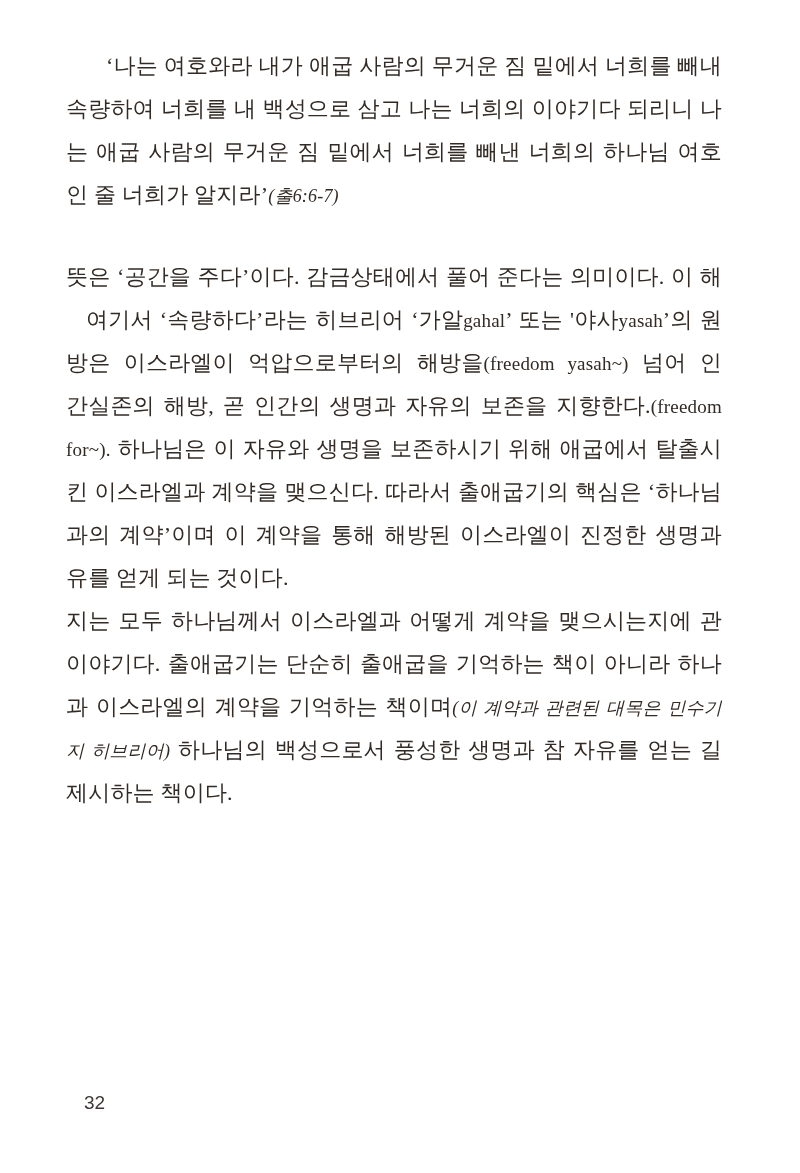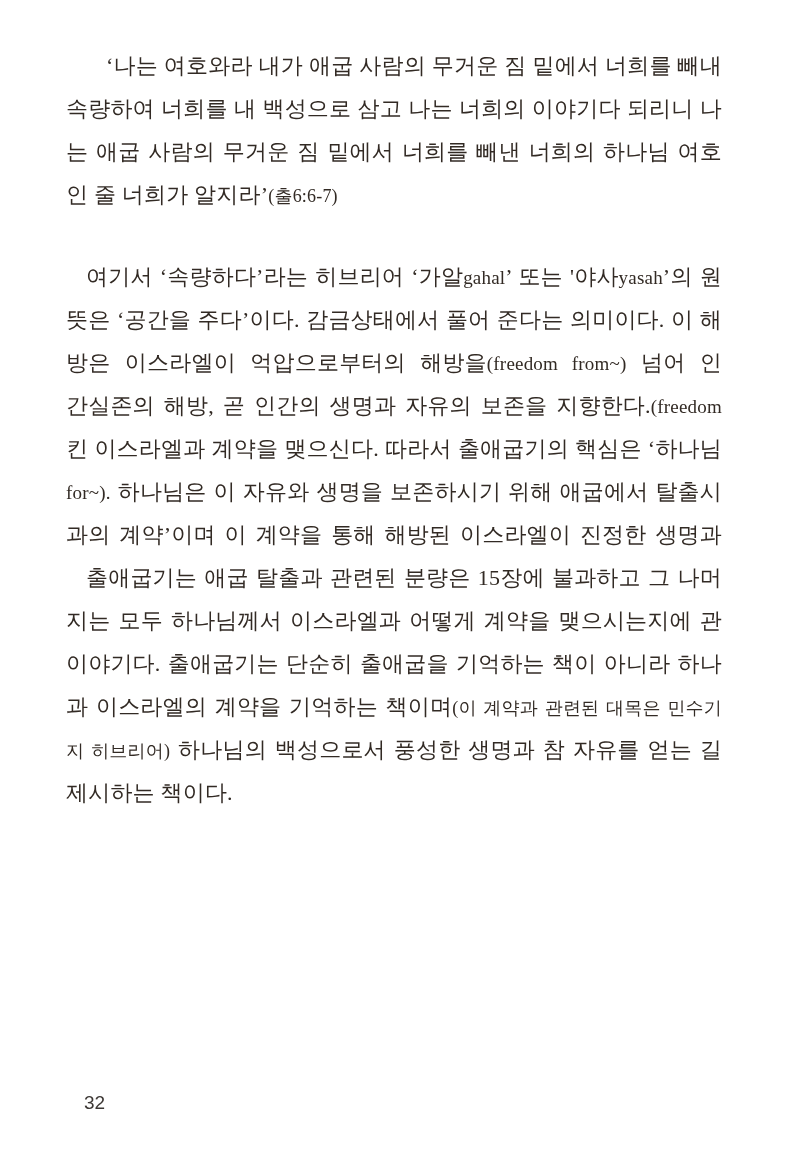--- a/index.html
+++ b/index.html
@@ -38,21 +38,21 @@
     text-align: justify;
     text-align-last: justify;
   }
 
   
   .paragraph[data-name="quote-paragraph"] .line.first { text-indent: 40px; }
   .paragraph[data-name="body-paragraph-1"] .line.first,
   .paragraph[data-name="body-paragraph-2"] .line.first { text-indent: 20px; }
 
   .seg { white-space: pre-wrap; }
-  .seg.annotation { font-size: 18px; }
+  .seg.annotation { font-size: 18px; font-style: italic; }
   .seg.latin { font-size: 19px; }
 
   .page-number {
     position: absolute;
     left: 84px;
     top: 1092px;
     font-family: "Liberation Sans", "DejaVu Sans", sans-serif;
     font-size: 19px;
     color: #3d3835;
   }
@@ -62,30 +62,30 @@
 
 <div class="page" data-name="book-page" style="color: rgb(50, 42, 36); background: rgb(255, 255, 255);">
   <div class="text-block" id="text-block" data-name="text-block">
       <div class="paragraph" data-name="quote-paragraph">
         <div class="line first just" data-name="text-line"><span class="seg" data-name="text-segment">‘나는 여호와라 내가 애굽 사람의 무거운 짐 밑에서 너희를 빼내며</span></div>
         <div class="line just" data-name="text-line"><span class="seg" data-name="text-segment">속량하여 너희를 내 백성으로 삼고 나는 너희의 이야기다 되리니 나</span></div>
         <div class="line just" data-name="text-line"><span class="seg" data-name="text-segment">는 애굽 사람의 무거운 짐 밑에서 너희를 빼낸 너희의 하나님 여호와</span></div>
         <div class="line" data-name="text-line"><span class="seg" data-name="text-segment">인 줄 너희가 알지라’</span><span class="seg annotation" data-name="annotation-segment">(출6:6-7)</span></div>
       </div>
       <div class="paragraph" data-name="body-paragraph-1">
+        <div class="line just" data-name="text-line"><span class="seg" data-name="text-segment">뜻은 ‘공간을 주다’이다. 감금상태에서 풀어 준다는 의미이다. 이 해</span></div>
         <div class="line first just" data-name="text-line"><span class="seg" data-name="text-segment">여기서 ‘속량하다’라는 히브리어 ‘가알</span><span class="seg latin" data-name="latin-segment">gahal</span><span class="seg" data-name="text-segment">’ 또는 '야사</span><span class="seg latin" data-name="latin-segment">yasah</span><span class="seg" data-name="text-segment">’의 원</span></div>
-        <div class="line just" data-name="text-line"><span class="seg" data-name="text-segment">뜻은 ‘공간을 주다’이다. 감금상태에서 풀어 준다는 의미이다. 이 해</span></div>
-        <div class="line just" data-name="text-line"><span class="seg" data-name="text-segment">방은 이스라엘이 억압으로부터의 해방을</span><span class="seg latin" data-name="latin-segment">(freedom from~)</span><span class="seg" data-name="text-segment"> 넘어 인</span></div>
+        <div class="line just" data-name="text-line"><span class="seg" data-name="text-segment">방은 이스라엘이 억압으로부터의 해방을</span><span class="seg latin" data-name="latin-segment">(freedom yasah~)</span><span class="seg" data-name="text-segment"> 넘어 인</span></div>
         <div class="line just" data-name="text-line"><span class="seg" data-name="text-segment">간실존의 해방, 곧 인간의 생명과 자유의 보존을 지향한다.</span><span class="seg latin" data-name="latin-segment">(freedom</span></div>
+        <div class="line just" data-name="text-line"><span class="seg latin" data-name="latin-segment">for~).</span><span class="seg" data-name="text-segment"> 하나님은 이 자유와 생명을 보존하시기 위해 애굽에서 탈출시</span></div>
         <div class="line just" data-name="text-line"><span class="seg" data-name="text-segment">킨 이스라엘과 계약을 맺으신다. 따라서 출애굽기의 핵심은 ‘하나님</span></div>
-        <div class="line just" data-name="text-line"><span class="seg latin" data-name="latin-segment">for~).</span><span class="seg" data-name="text-segment"> 하나님은 이 자유와 생명을 보존하시기 위해 애굽에서 탈출시</span></div>
         <div class="line just" data-name="text-line"><span class="seg" data-name="text-segment">과의 계약’이며 이 계약을 통해 해방된 이스라엘이 진정한 생명과 자</span></div>
+        <div class="line" data-name="text-line"><span class="seg" data-name="text-segment">유를 얻게 되는 것이다.</span></div>
       </div>
       <div class="paragraph" data-name="body-paragraph-2">
-        <div class="line first just" data-name="text-line"><span class="seg" data-name="text-segment">출애굽기는 애굽 탈출과 관련된 분량은 15장에 불과하고 그 나머</span></div>
         <div class="line just" data-name="text-line"><span class="seg" data-name="text-segment">지는 모두 하나님께서 이스라엘과 어떻게 계약을 맺으시는지에 관한</span></div>
         <div class="line just" data-name="text-line"><span class="seg" data-name="text-segment">이야기다. 출애굽기는 단순히 출애굽을 기억하는 책이 아니라 하나님</span></div>
         <div class="line just" data-name="text-line"><span class="seg" data-name="text-segment">과 이스라엘의 계약을 기억하는 책이며</span><span class="seg annotation" data-name="annotation-segment">(이 계약과 관련된 대목은 민수기까</span></div>
         <div class="line just" data-name="text-line"><span class="seg annotation" data-name="annotation-segment">지 히브리어)</span><span class="seg" data-name="text-segment"> 하나님의 백성으로서 풍성한 생명과 참 자유를 얻는 길을</span></div>
         <div class="line" data-name="text-line"><span class="seg" data-name="text-segment">제시하는 책이다.</span></div>
       </div>
     </div>
   <div class="page-number" data-name="page-number" style="color: rgb(61, 56, 53);">32</div>
 </div>
 

